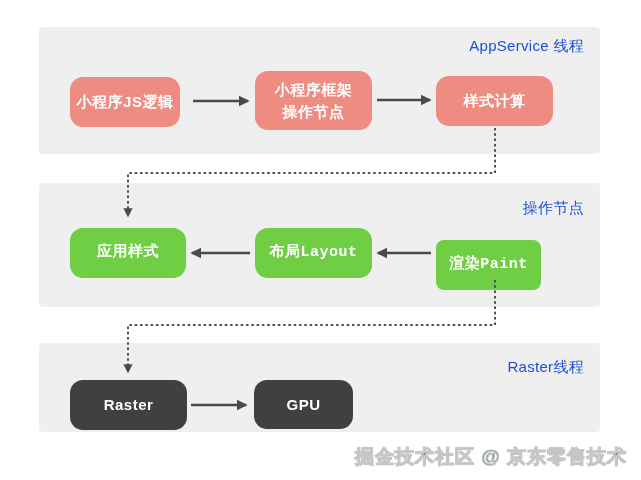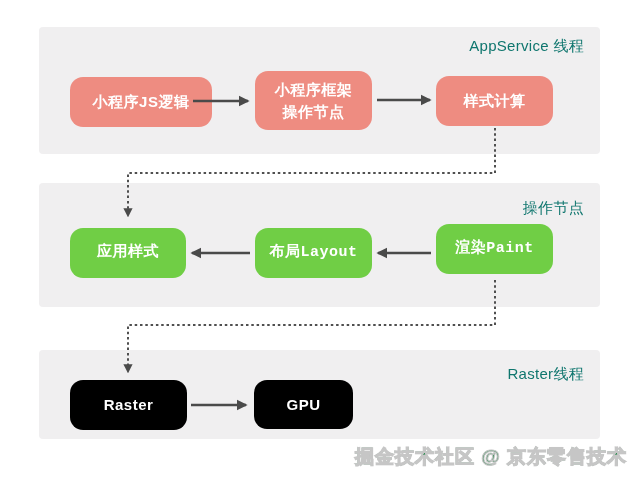--- a/index.html
+++ b/index.html
@@ -11,25 +11,25 @@
     overflow: hidden;
   }
   .lane {
     position: absolute;
     left: 39px; width: 561px;
     background: #f0eff0;
     border-radius: 4px;
   }
   .lane-appservice { top: 27px;  height: 127px; }
   .lane-render     { top: 183px; height: 124px; }
-  .lane-raster     { top: 350px; height: 89px;  }
+  .lane-raster     { top: 343px; height: 89px;  }
   .lane-title {
     position: absolute;
     right: 16px;
-    color: #0f766e;
+    color: #1d4ed8;
     font-size: 15px;
     font-weight: 500;
     letter-spacing: 0.3px;
     white-space: nowrap;
   }
   .lane-appservice .lane-title { top: 10px; }
   .lane-render     .lane-title { top: 16px; }
   .lane-raster     .lane-title { top: 15px; }
   .node {
     position: absolute;
@@ -40,28 +40,28 @@
     text-align: center;
     color: #ffffff;
     font-size: 15px;
     font-weight: bold;
     line-height: 1.45;
     white-space: pre-line;
     letter-spacing: 0.5px;
   }
   .node-pink  { background: #ee8c81; }
   .node-green { background: #70ce45; font-family: Liberation Mono, monospace; }
-  .node-blue  { background: #000000; }
+  .node-blue  { background: #404040; }
 
-  .n1 { left: 70px;  top: 77px;  width: 142px; height: 50px; }
+  .n1 { left: 70px;  top: 77px;  width: 110px; height: 50px; }
   .n2 { left: 255px; top: 71px;  width: 117px; height: 59px; }
   .n3 { left: 436px; top: 76px;  width: 117px; height: 50px; }
   .n4 { left: 70px;  top: 228px; width: 116px; height: 50px; }
   .n5 { left: 255px; top: 228px; width: 117px; height: 50px; }
-  .n6 { left: 436px; top: 224px; width: 117px; height: 50px; }
+  .n6 { left: 436px; top: 240px; width: 105px; height: 50px; border-radius: 8px; }
   .n7 { left: 70px;  top: 380px; width: 117px; height: 50px; }
   .n8 { left: 254px; top: 380px; width: 99px; height: 49px; }
 
   .edges {
     position: absolute;
     left: 0; top: 0;
     pointer-events: none;
   }
   .watermark {
     position: absolute;

